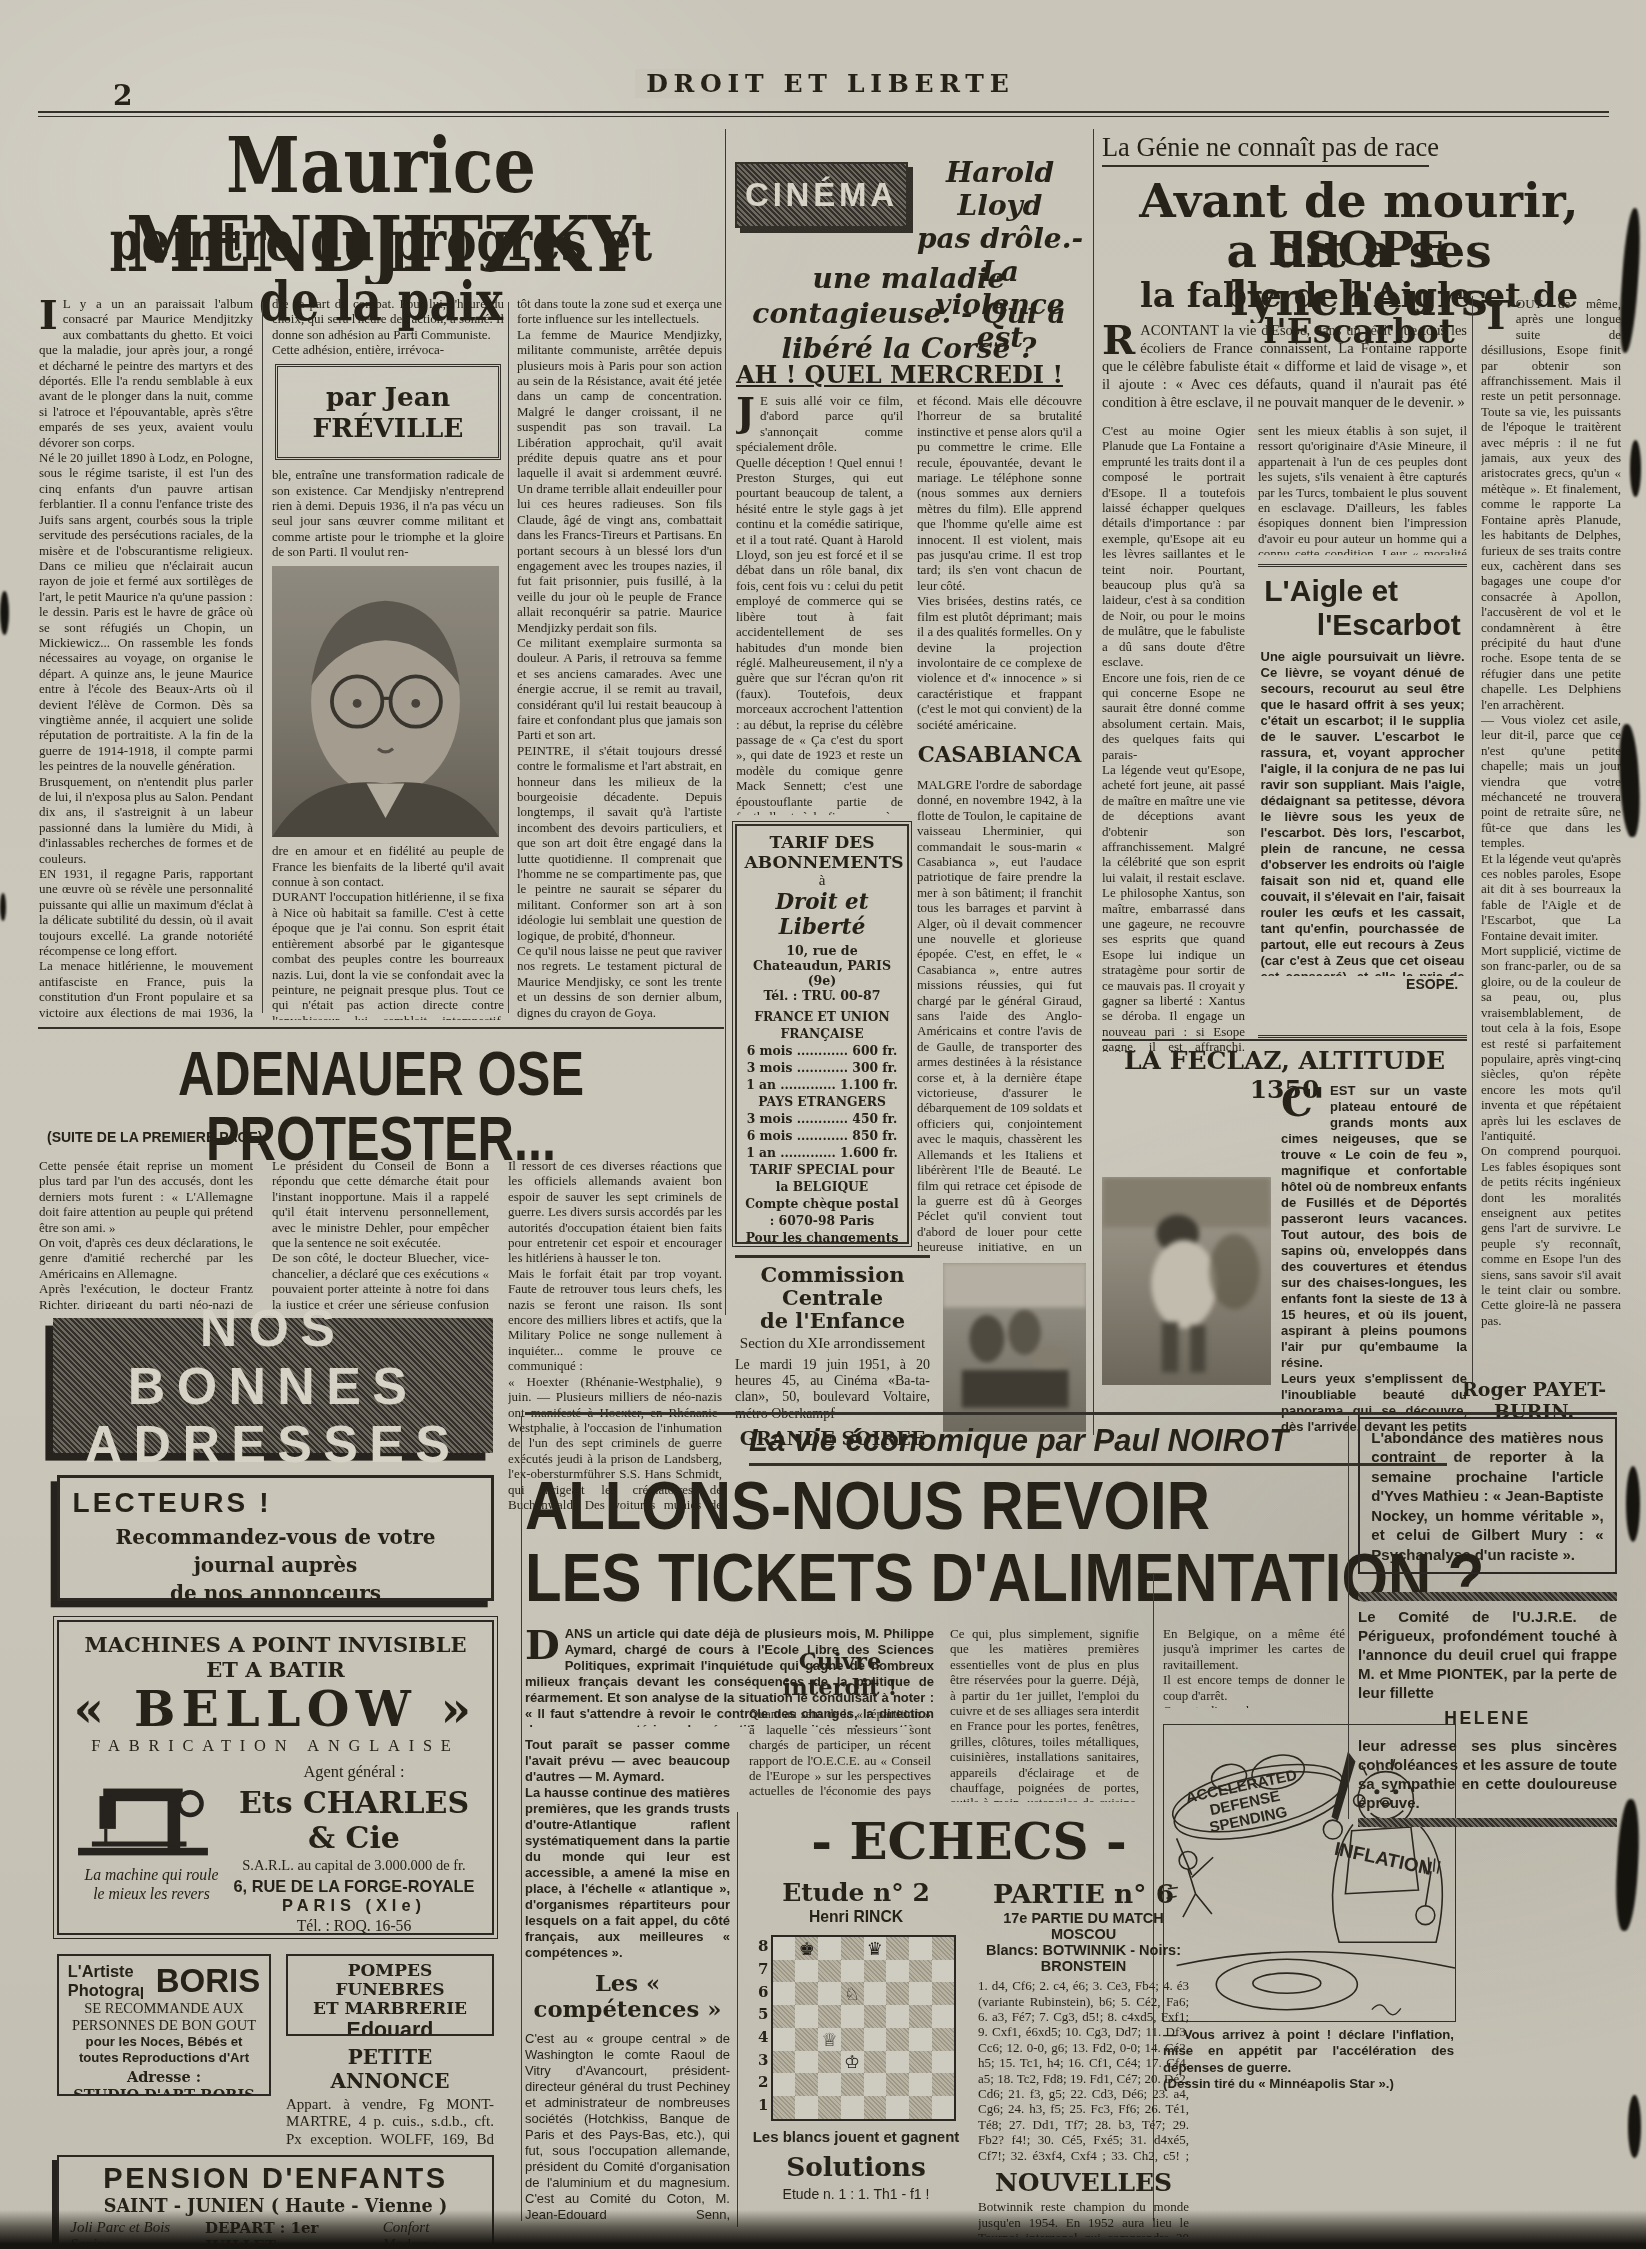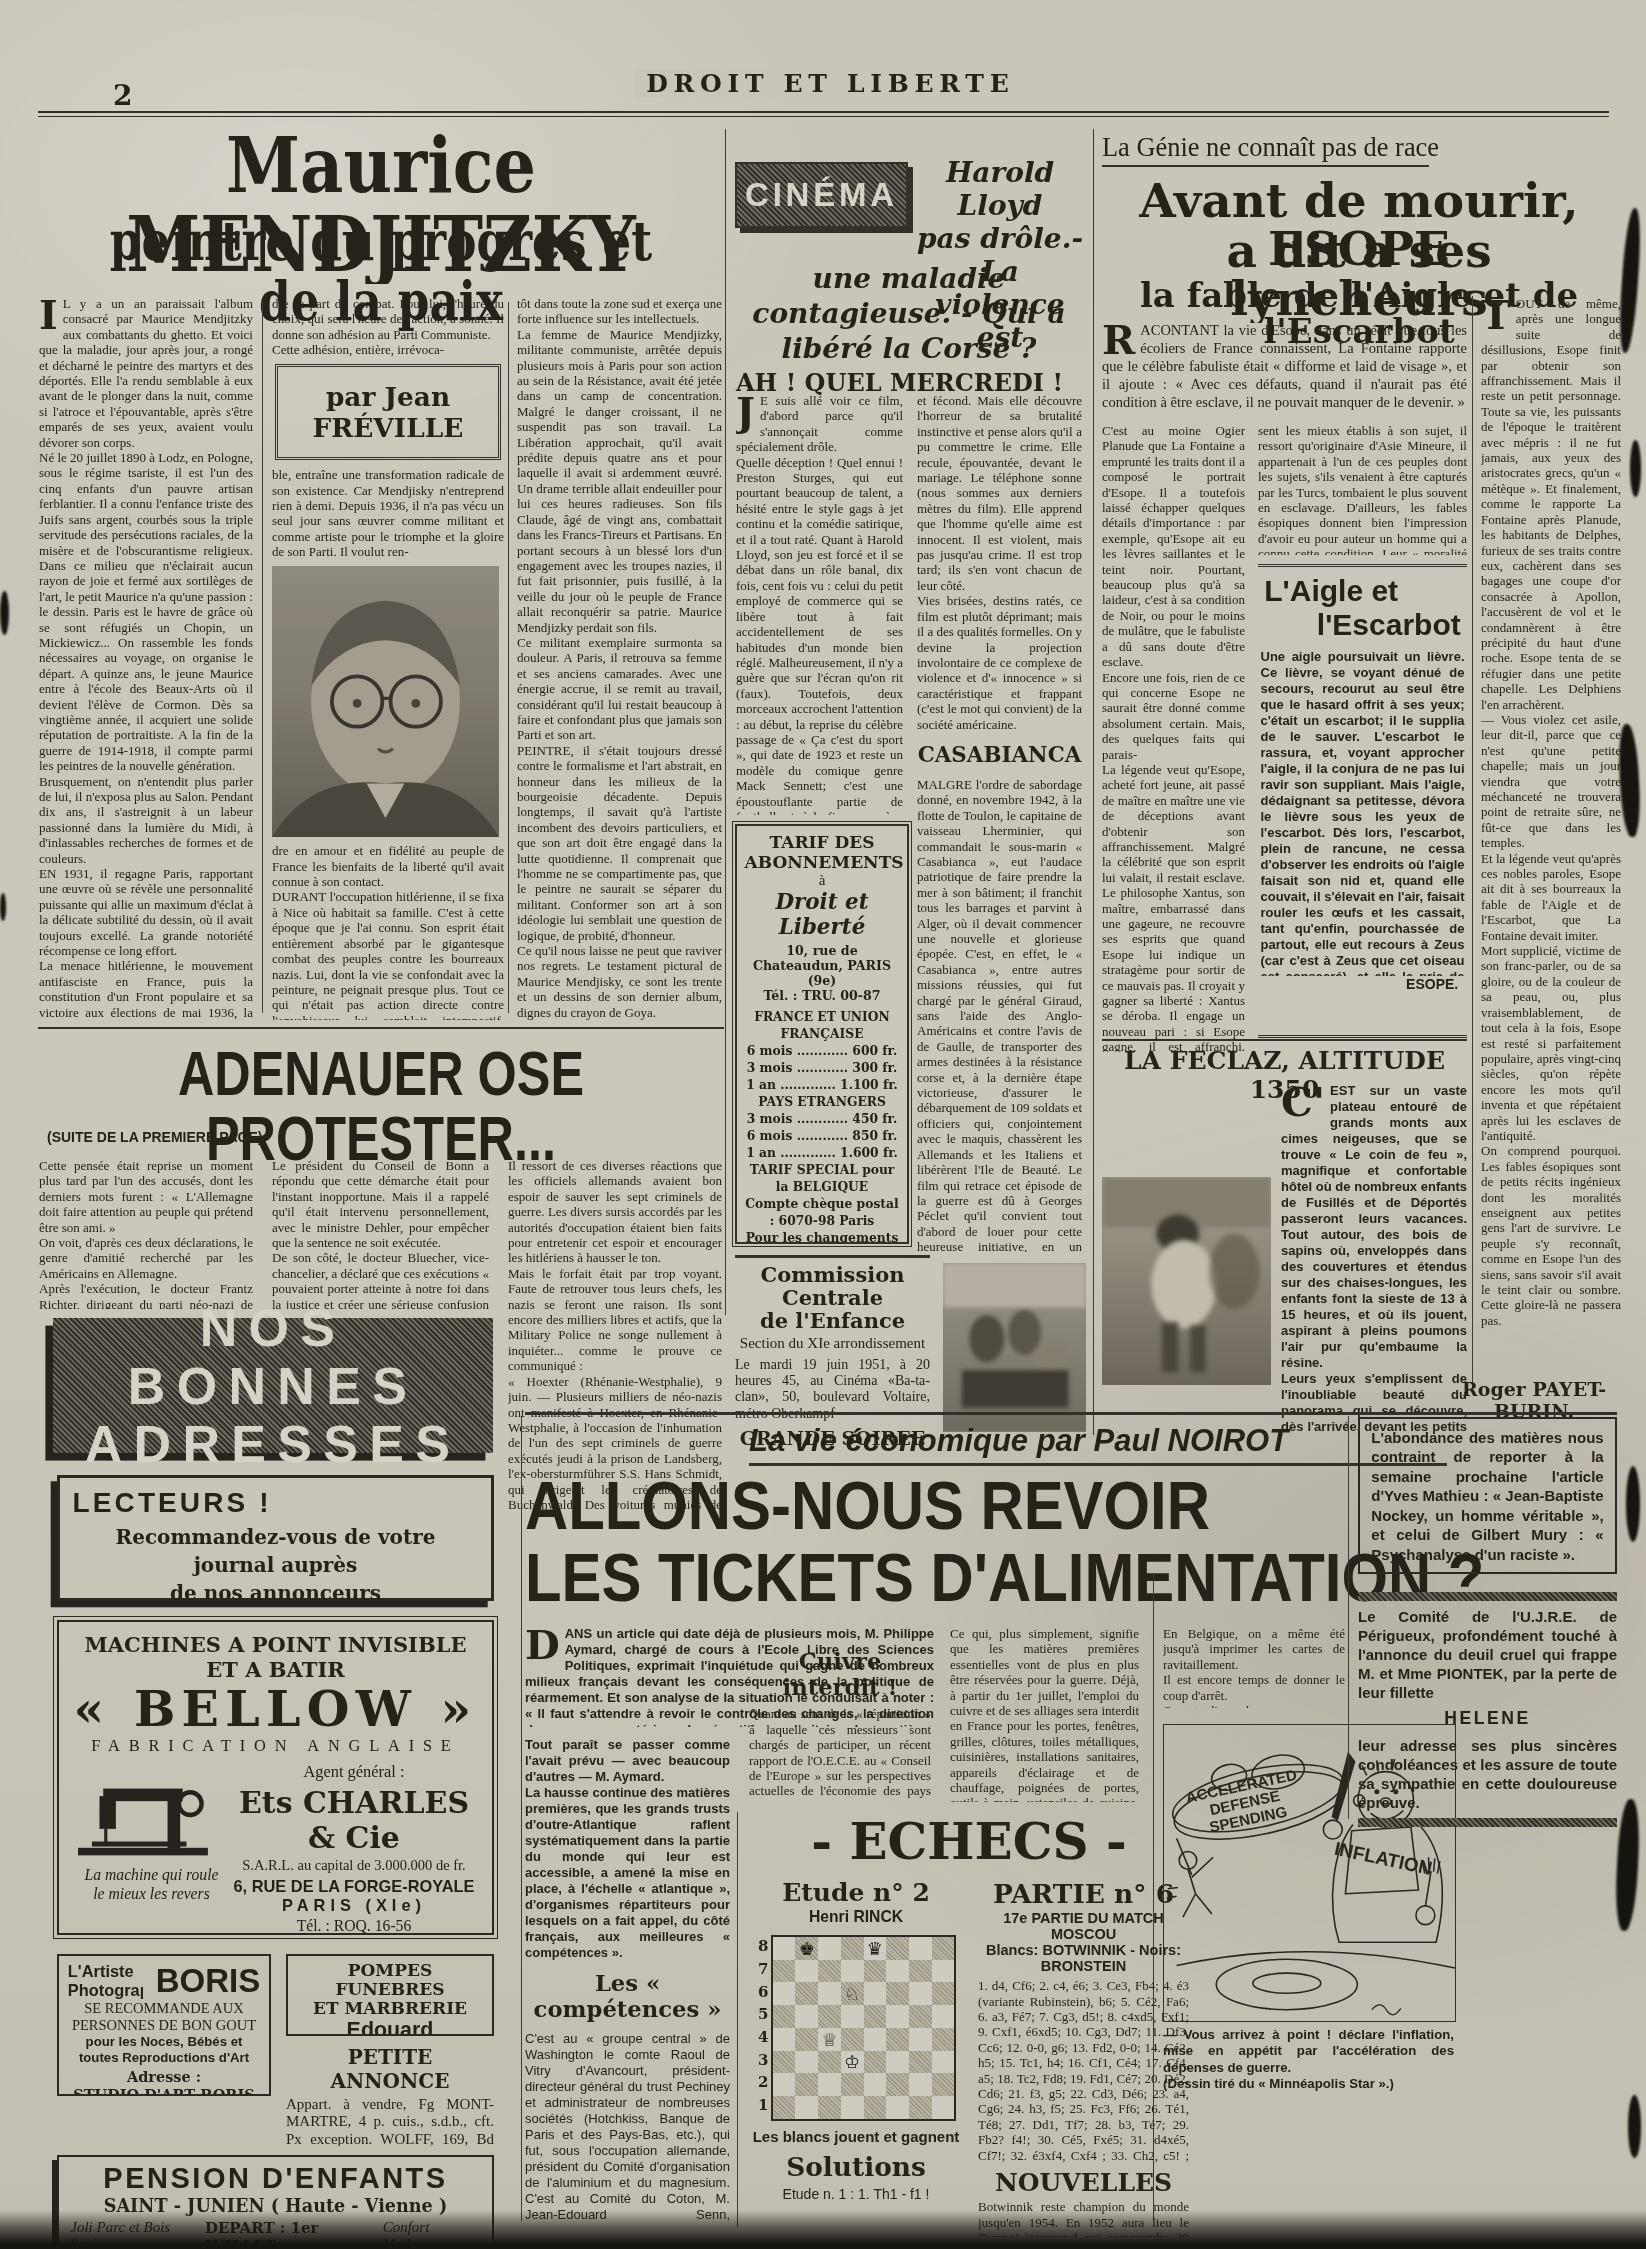--- a/index.html
+++ b/index.html
@@ -89,21 +89,21 @@
 
 <div class="vrule" style="left:725px;top:129px;height:1186px;"></div>
 <div class="abs hatchbox" style="left:735px;top:162px;width:169px;height:62px;border:2.5px solid #33302a;box-shadow:5px 5px 0 #33302a;display:flex;align-items:center;justify-content:center;">
   <span class="sans" style="font-weight:700;font-size:33px;letter-spacing:3.8px;color:#d6d2c5;">CINÉMA</span>
 </div>
 <div class="abs slab ctext" style="left:912px;top:156px;width:176px;font-size:28px;line-height:33px;font-style:italic;">Harold Lloyd
 pas drôle.-
 La violence est</div>
 <div class="abs slab ctext" style="left:733px;top:261px;width:352px;font-size:28px;line-height:35px;font-style:italic;">une maladie contagieuse. - Qui a
 libéré la Corse ?</div>
-<div class="abs slab" style="left:736px;top:368px;font-size:24px;">AH ! QUEL MERCREDI !</div>
+<div class="abs slab" style="left:736px;top:360px;font-size:24px;text-decoration:underline;">AH ! QUEL MERCREDI !</div>
 
 <div class="abs" style="left:736px;top:393px;width:167px;height:422px;overflow:hidden;">
   <div class="col jtext dc">JE suis allé voir ce film, d'abord parce qu'il s'annonçait comme spécialement drôle.
 Quelle déception ! Quel ennui ! Preston Sturges, qui eut pourtant beaucoup de talent, a hésité entre le style gags à jet continu et la comédie satirique, et il a tout raté. Quant à Harold Lloyd, son jeu est forcé et il se débat dans un rôle banal, dix fois, cent fois vu : celui du petit employé de commerce qui se libère tout à fait accidentellement de ses habitudes d'un monde bien réglé. Malheureusement, il n'y a guère que sur l'écran qu'on rit (faux). Toutefois, deux morceaux accrochent l'attention : au début, la reprise du célèbre passage de « Ça c'est du sport », qui date de 1923 et reste un modèle du comique genre Mack Sennett; c'est une époustouflante partie de football; et, à la fin, une scène très réussie dont la vedette est un lion en laisse, en plein New-York, et qui s'évade à l'extérieur d'un gratte-ciel.</div>
 
 </div>
 <div class="abs" style="left:917px;top:393px;width:165px;height:859px;overflow:hidden;">
   <div class="col jtext">et fécond. Mais elle découvre l'horreur de sa brutalité instinctive et pense alors qu'il a pu commettre le crime. Elle recule, épouvantée, devant le mariage. Le téléphone sonne (nous sommes aux derniers mètres du film). Elle apprend que l'homme qu'elle aime est innocent. Il est violent, mais pas jusqu'au crime. Il est trop tard; ils s'en vont chacun de leur côté.
 Vies brisées, destins ratés, ce film est plutôt déprimant; mais il a des qualités formelles. On y devine la projection involontaire de ce complexe de violence et d'« innocence » si caractéristique et frappant (c'est le mot qui convient) de la société américaine.</div>
   <div class="subhead slab" style="font-size:21.4px;margin:10px 0;">CASABIANCA</div>

